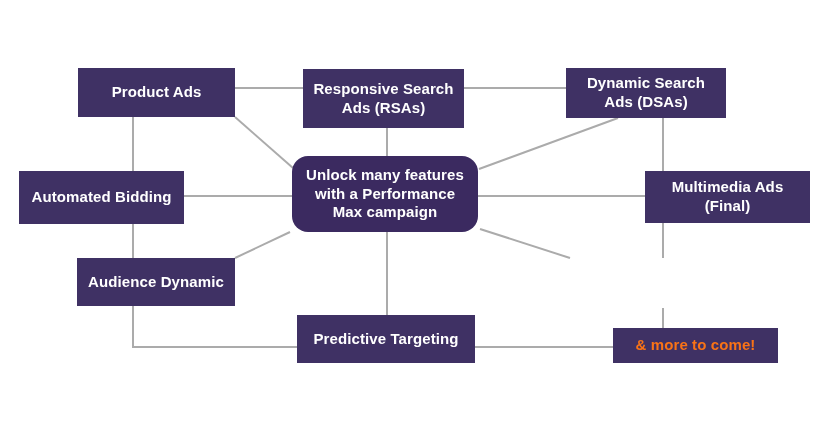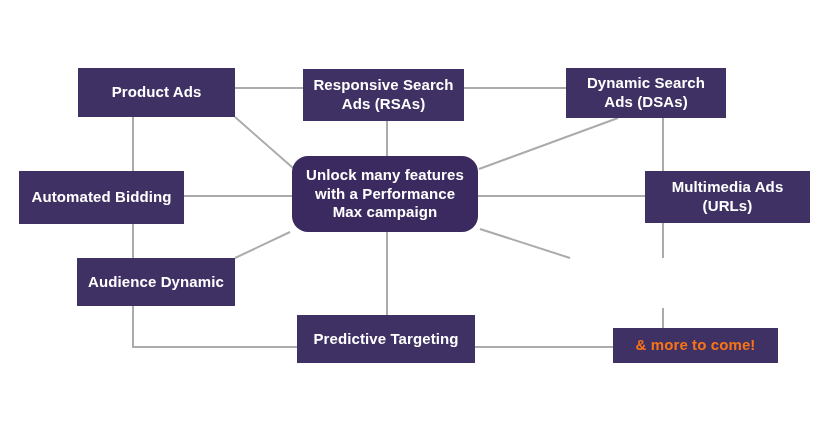--- a/index.html
+++ b/index.html
@@ -54,39 +54,39 @@
       <polyline points="387,232 387,315" fill="none" stroke="#ababab" stroke-width="2"></polyline>
       <polyline points="480,229 570,258" fill="none" stroke="#ababab" stroke-width="2"></polyline>
       <polyline points="663,223 663,258" fill="none" stroke="#ababab" stroke-width="2"></polyline>
       <polyline points="133,306 133,347 297,347" fill="none" stroke="#ababab" stroke-width="2"></polyline>
       <polyline points="663,308 663,328" fill="none" stroke="#ababab" stroke-width="2"></polyline>
       <polyline points="475,347 613,347" fill="none" stroke="#ababab" stroke-width="2"></polyline>
     </svg>
 <div class="node" style="left: 78px; top: 68px; width: 157px; height: 49px; background: rgb(63, 49, 100); color: rgb(255, 255, 255);">
       <div>Product Ads</div>
     </div>
-    <div class="node" style="left: 303px; top: 69px; width: 161px; height: 52px; background: rgb(63, 49, 100); color: rgb(255, 255, 255);">
+    <div class="node" style="left: 303px; top: 69px; width: 161px; height: 59px; background: rgb(63, 49, 100); color: rgb(255, 255, 255);">
       <div>Responsive Search</div>
       <div>Ads (RSAs)</div>
     </div>
     <div class="node" style="left: 566px; top: 68px; width: 160px; height: 50px; background: rgb(63, 49, 100); color: rgb(255, 255, 255);">
       <div>Dynamic Search</div>
       <div>Ads (DSAs)</div>
     </div>
     <div class="node" style="left: 19px; top: 171px; width: 165px; height: 53px; background: rgb(63, 49, 100); color: rgb(255, 255, 255);">
       <div>Automated Bidding</div>
     </div>
     <div class="node central" style="left: 292px; top: 156px; width: 186px; height: 76px; background: rgb(59, 42, 96); color: rgb(255, 255, 255);">
       <div>Unlock many features</div>
       <div>with a Performance</div>
       <div>Max campaign</div>
     </div>
     <div class="node" style="left: 645px; top: 171px; width: 165px; height: 52px; background: rgb(63, 49, 100); color: rgb(255, 255, 255);">
       <div>Multimedia Ads</div>
-      <div>(URLs)</div>
+      <div>(Final)</div>
     </div>
     <div class="node" style="left: 77px; top: 258px; width: 158px; height: 48px; background: rgb(63, 49, 100); color: rgb(255, 255, 255);">
       <div>Audience Dynamic</div>
     </div>
     <div class="node" style="left: 297px; top: 315px; width: 178px; height: 48px; background: rgb(63, 49, 100); color: rgb(255, 255, 255);">
       <div>Predictive Targeting</div>
     </div>
     <div class="node" style="left: 613px; top: 328px; width: 165px; height: 35px; background: rgb(63, 49, 100); color: #f97316;">
       <div>&amp; more to come!</div>
     </div>

